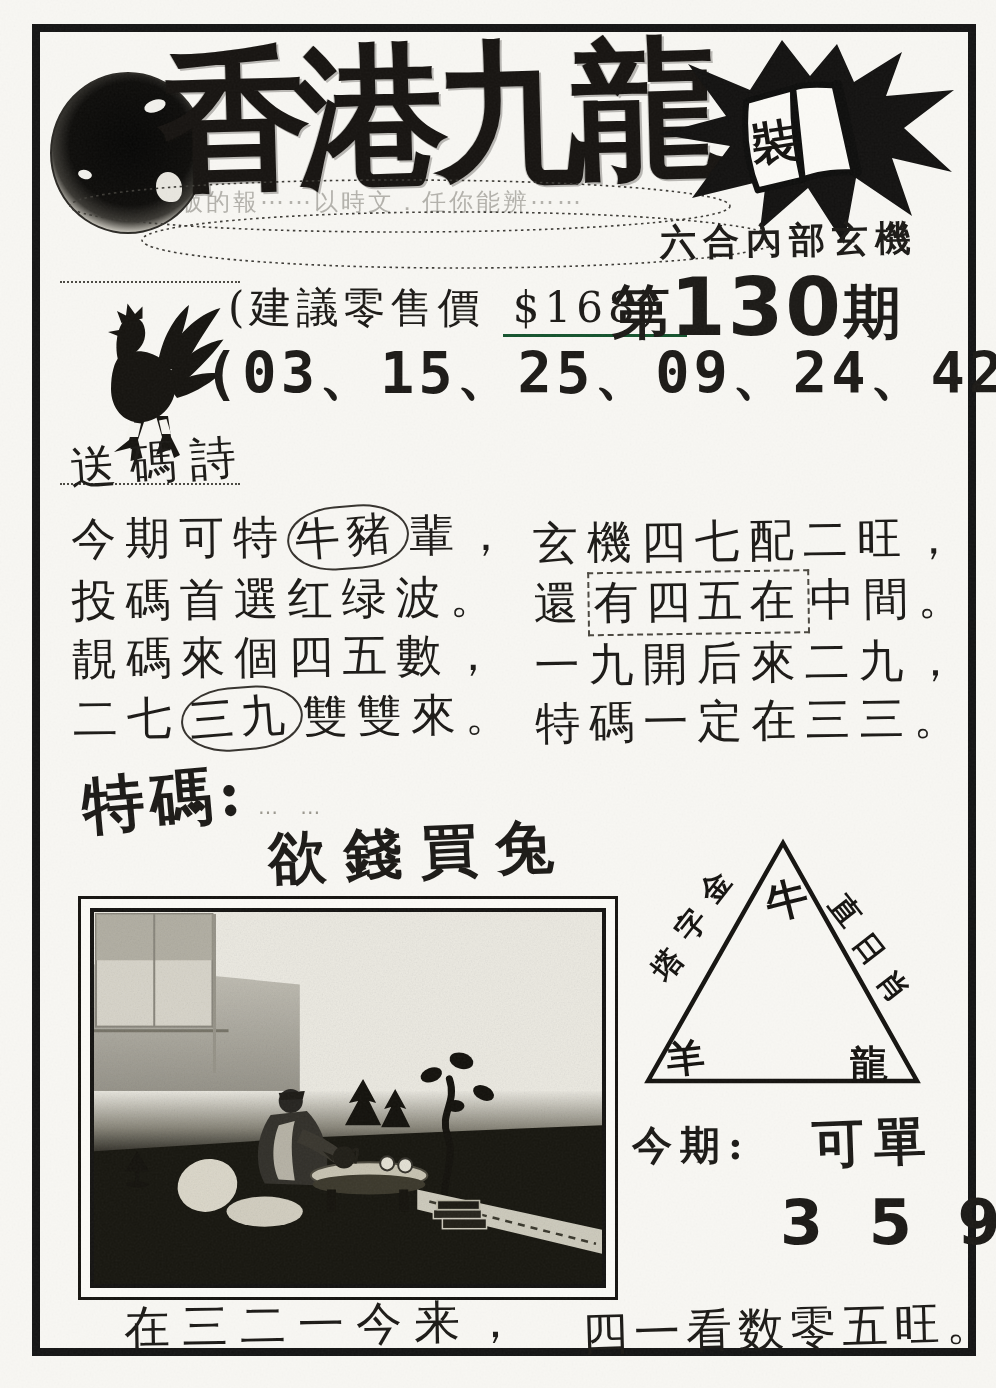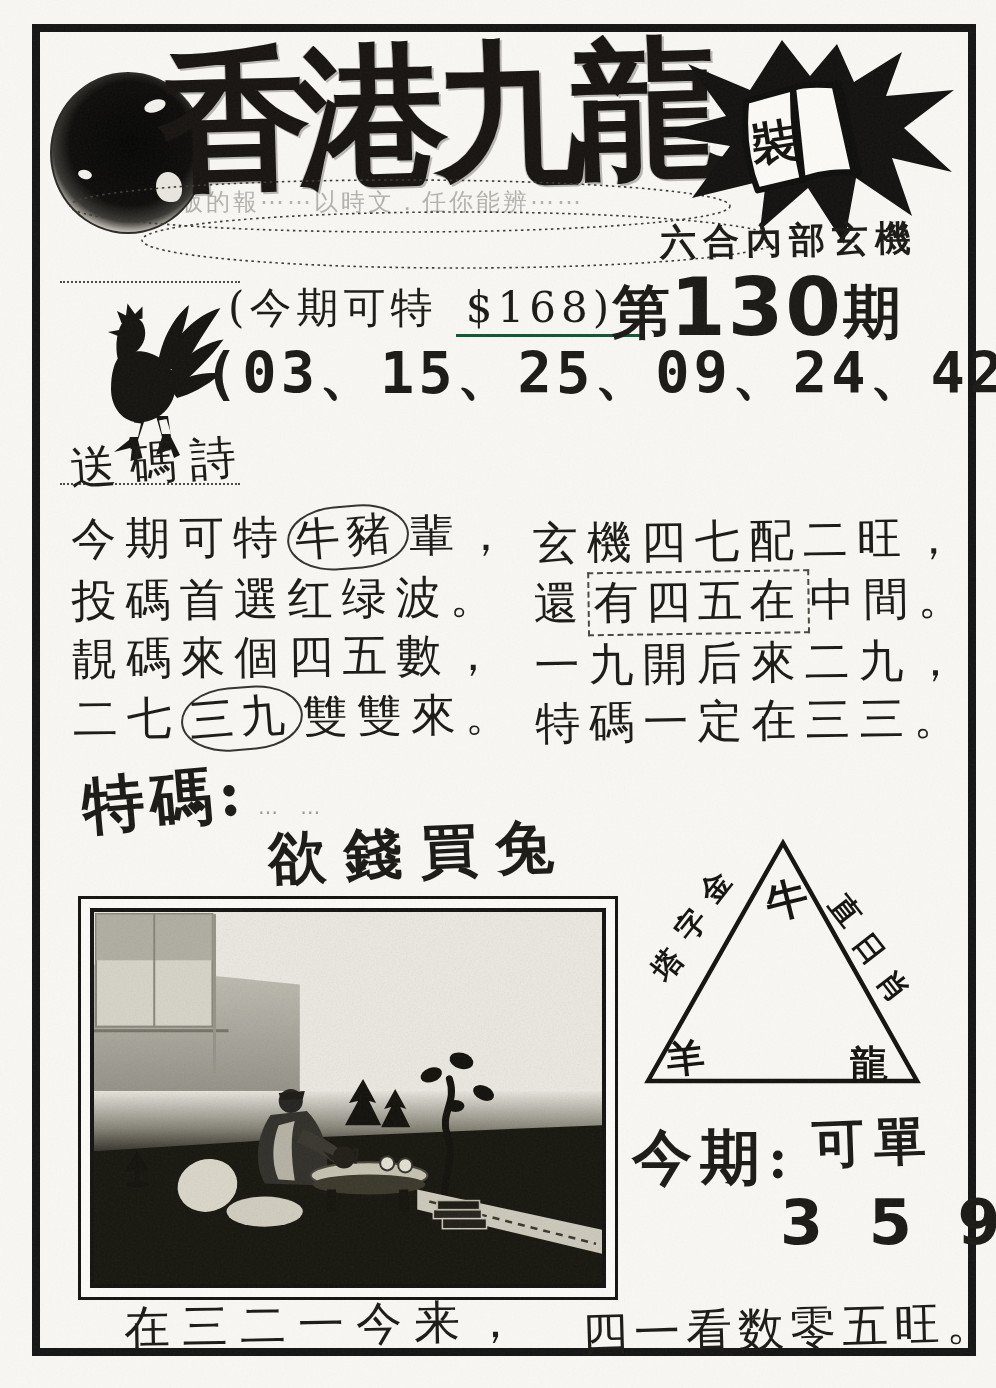--- a/index.html
+++ b/index.html
@@ -46,21 +46,21 @@
   .special-label{left:82px;top:758px;font-size:62px;font-weight:bold;transform:rotate(-5deg);
                  letter-spacing:6px;white-space:nowrap;}
   .trace{left:258px;top:800px;font-size:20px;color:#9b988f;letter-spacing:8px;}
   .special-hint{left:268px;top:814px;font-size:58px;font-weight:bold;letter-spacing:18px;
                 transform:rotate(-2.5deg);white-space:nowrap;}
   
   .pic-outer{left:78px;top:896px;width:540px;height:404px;border:3px solid #15130f;background:#fbfaf6;
              box-sizing:border-box;padding:9px;}
   .pic-inner{width:100%;height:100%;border:4px solid #141311;box-sizing:border-box;overflow:hidden;}
   
-  .res-issue-label{left:632px;top:1118px;font-size:60px;font-weight:bold;letter-spacing:8px;white-space:nowrap;font-family:Liberation Serif, serif;}
+  .res-issue-label{left:632px;top:1118px;font-size:40px;font-weight:bold;letter-spacing:8px;white-space:nowrap;}
   .res-issue-value{left:812px;top:1108px;font-size:52px;font-weight:bold;letter-spacing:10px;
                    transform:rotate(-2deg);white-space:nowrap;}
   .res-code-label{left:626px;top:1196px;font-size:48px;font-weight:bold;letter-spacing:6px;white-space:nowrap;}
   .res-code-value{left:780px;top:1186px;font-size:62px;font-weight:600;letter-spacing:12px;
                   font-family:"DejaVu Sans","Liberation Sans",sans-serif;white-space:nowrap;}
   .bottom1{left:124px;top:1294px;font-size:46px;letter-spacing:12px;transform:rotate(-1deg);white-space:nowrap;}
   .bottom2{left:582px;top:1298px;font-size:46px;letter-spacing:6px;transform:rotate(-1.6deg);white-space:nowrap;}
   svg text{font-family:"DejaVu Serif","Liberation Serif",serif;}
 </style>
 </head>
@@ -91,21 +91,21 @@
       <path d="M8,22 Q-2,70 10,112 L56,106 Q50,60 56,14 Z" fill="#fbfaf6" stroke="#0d0d0c" stroke-width="6" stroke-linejoin="round"></path>
       <path d="M56,14 Q66,10 100,16 L110,104 Q76,100 56,106 Z" fill="#fbfaf6" stroke="#0d0d0c" stroke-width="6" stroke-linejoin="round"></path>
       <path d="M100,16 L110,104" stroke="#0d0d0c" stroke-width="11" stroke-linecap="round"></path>
       <text x="32" y="82" font-size="46" font-weight="bold" fill="#14120f" text-anchor="middle" transform="rotate(-3 32 82)">裝</text>
     </g>
   </svg>
 
   <div class="abs subtitle">六合內部玄機</div>
 
   <div class="abs price">
-    <span>(今期可特</span>
+    <span>(建議零售價</span>
     <span class="val">$168)</span>
   </div>
 
   <div class="abs issue">
     <span class="cjk">第</span><span class="num">130</span><span class="cjk">期</span>
   </div>
 
   <div class="abs rooster-box">
     <svg width="150" height="172" viewBox="0 0 100 112">
       <g fill="#15130f">

